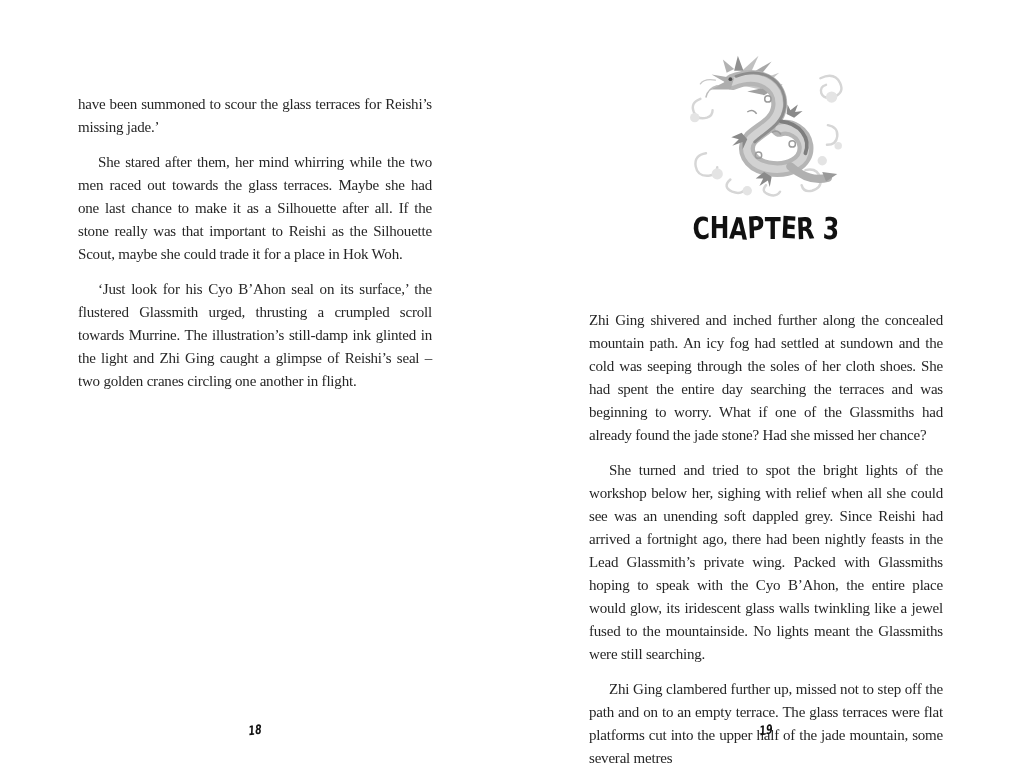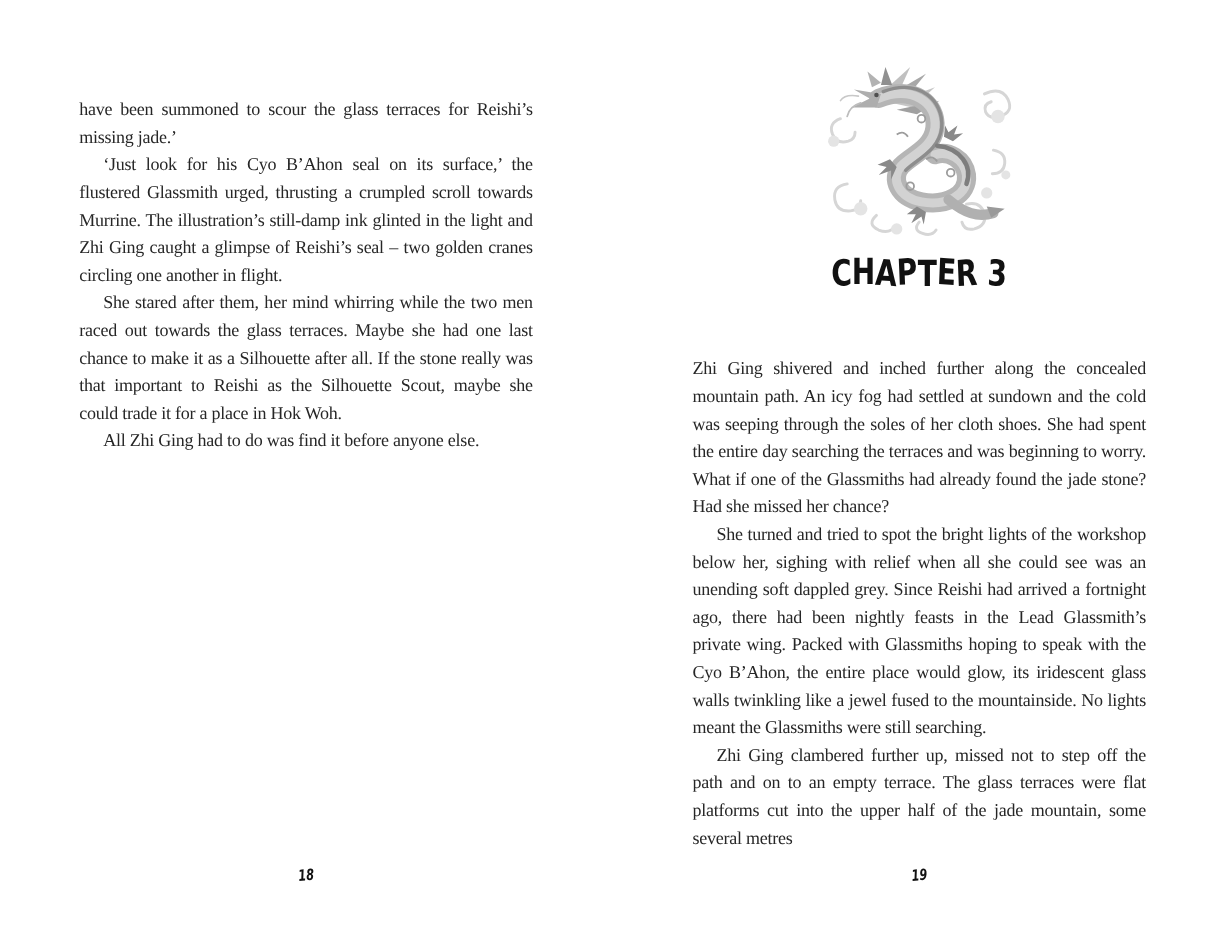--- a/index.html
+++ b/index.html
@@ -18,21 +18,21 @@
   }
   .text-col {
     position: absolute;
     width: 378px;
     font-size: 15px;
     line-height: 23px;
     letter-spacing: -0.2px;
     text-align: justify;
   }
   .text-col p {
-    margin: 0;
+    margin: 12px;
   }
   .text-col p.indent {
     text-indent: 20px;
   }
   .left-col  { left: 66px;  top: 81px; }
   .right-col { left: 577px; top: 297px; }
 
   .art-block {
     position: absolute;
     left: 577px;
@@ -70,23 +70,22 @@
   .pn-left  { left: 66px; }
   .pn-right { left: 577px; }
 </style>
 </head>
 <body>
 
 <div class="spread">
 
   <div class="text-col left-col">
     <p>have been summoned to scour the glass terraces for Reishi’s missing jade.’</p>
+    <p class="indent">She stared after them, her mind whirring while the two men raced out towards the glass terraces. Maybe she had one last chance to make it as a Silhouette after all. If the stone really was that important to Reishi as the Silhouette Scout, maybe she could trade it for a place in Hok Woh.</p>
     <p class="indent">‘Just look for his Cyo B’Ahon seal on its surface,’ the flustered Glassmith urged, thrusting a crumpled scroll towards Murrine. The illustration’s still-damp ink glinted in the light and Zhi Ging caught a glimpse of Reishi’s seal – two golden cranes circling one another in flight.</p>
-    <p class="indent">She stared after them, her mind whirring while the two men raced out towards the glass terraces. Maybe she had one last chance to make it as a Silhouette after all. If the stone really was that important to Reishi as the Silhouette Scout, maybe she could trade it for a place in Hok Woh.</p>
-    <p class="indent">All Zhi Ging had to do was find it before anyone else.</p>
   </div>
 
   <div class="art-block">
     <svg width="170" height="150" viewBox="0 0 180 160" aria-hidden="true">
 
       <g fill="none" stroke="#d6d6d6" stroke-width="2.6" stroke-linecap="round">
         <path d="M148,28 q15,-7 21,5 q5,11 -7,15 q-10,3 -13,-4 q-2,-7 5,-9"></path>
         <path d="M20,50 q-11,4 -7,14 q4,9 14,6 q6,-2 6,-8"></path>
         <path d="M26,108 q-13,2 -11,14 q2,11 14,10 q9,-1 9,-9"></path>
         <path d="M52,136 q-9,8 2,13 q10,4 15,-4"></path>

